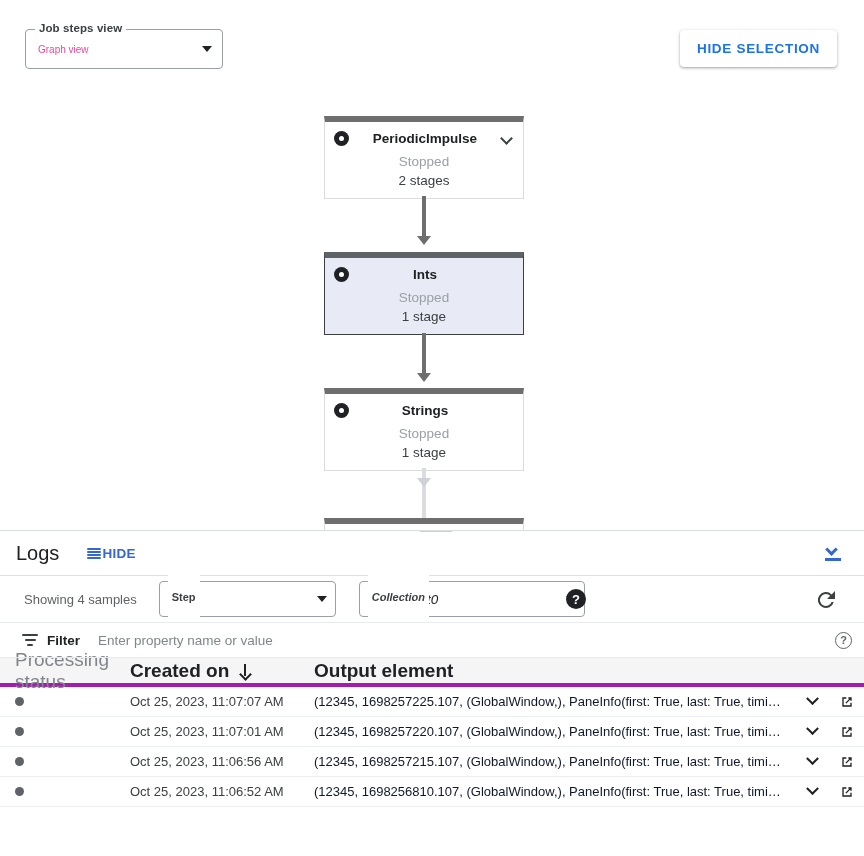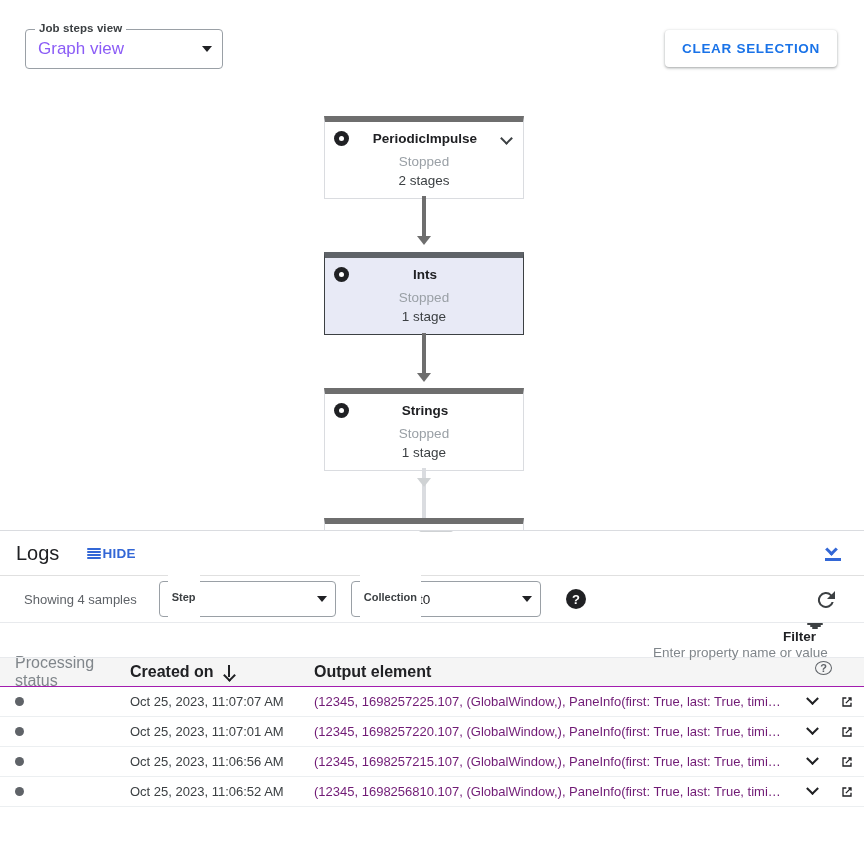--- a/index.html
+++ b/index.html
@@ -31,21 +31,21 @@
     cursor:pointer;
   }
   .select-outlined .sel-label {
     position:absolute; top:-8px; left:9px;
     background:#fff; padding:0 4px;
     font-size:11.5px; font-weight:bold; color:#3c4043;
     letter-spacing:.1px;
     white-space:nowrap;
   }
   .select-outlined .sel-value {
-    font-size:17px; color:#8b5cf6; flex:1; white-space:nowrap;
+    font-size:10px; color:#ec4899; flex:1; white-space:nowrap;
   }
   .caret {
     width:0;height:0;
     border-left:5.5px solid transparent;
     border-right:5.5px solid transparent;
     border-top:6.5px solid #202124;
     margin-left:8px;
   }
   #job-steps-view { left:25px; top:29px; width:198px; }
 
@@ -162,21 +162,21 @@
   .tab.active::after{
     content:""; position:absolute; left:0; right:0; bottom:0; height:3px; background:#1a73e8;
   }
 
   #sampling-bar {
     height:47px; display:flex; align-items:center; padding:0 16px 0 24px;
     border-bottom:1px solid #e8eaed; position:relative;
   }
   #showing-samples { font-size:13px; color:#5f6368; margin-right:22px; white-space:nowrap; }
   #step-select { position:relative; width:177px; height:36px; }
-  #collection-select { position:relative; width:190px; height:36px; margin-left:15px; }
+  #collection-select { position:relative; width:226px; height:36px; margin-left:23px;font-style:italic; }
   .inline-select {
     position:relative; height:36px; border:1px solid #9aa0a6; border-radius:4px;
     display:flex; align-items:center; padding:0 8px 0 11px; background:#fff; cursor:pointer;
   }
   .inline-select .sel-label{
     position:absolute; top:-7px; left:8px; background:#fff; padding:16px 4px;
     font-size:11px; color:#3c4043; font-weight:bold; white-space:nowrap;
   }
   .inline-select .sel-value{ font-size:13.5px; color:#202124; flex:1; white-space:nowrap; }
 
@@ -184,22 +184,22 @@
     position:absolute; left:566px; top:13px;
     width:20px;height:20px;border-radius:50%;background:#202124;color:#fff;
     font-size:13px;font-weight:bold;display:flex;align-items:center;justify-content:center;
     cursor:pointer;
   }
   #refresh-btn {
     position:absolute; right:26px; top:12px; width:24px;height:24px; cursor:pointer;
   }
 
   #filter-bar {
-    height:35px; display:flex; align-items:flex-end; padding:0 32px 0 22px;
-    border-bottom:1px solid #e8eaed; position:relative;flex-direction:column;
+    height:35px; display:flex; align-items:center; padding:0 12px 0 22px;
+    border-bottom:1px solid #e8eaed; position:relative;
   }
   .funnel { width:16px;height:12px; display:flex;flex-direction:column;justify-content:space-between;align-items:center;margin-right:9px; }
   .funnel span{ display:block;height:2px;background:#3c4043;border-radius:1px; }
   .funnel span:nth-child(1){width:16px;}
   .funnel span:nth-child(2){width:11px;}
   .funnel span:nth-child(3){width:6px;}
   #filter-label { font-size:13.5px; font-weight:bold; color:#202124; margin-right:16px; }
   #filter-input {
     border:none; outline:none; flex:1; font-size:13.5px; color:#202124;
     font-family:"Liberation Sans", sans-serif; background:transparent;
@@ -207,22 +207,22 @@
   #filter-input::placeholder{ color:#80868b; }
   #filter-help {
     width:17px;height:17px;border-radius:50%;border:1.8px solid #5f6368;color:#5f6368;
     font-size:11px;font-weight:bold;display:flex;align-items:center;justify-content:center;
     margin-left:10px;cursor:pointer;
   }
 
   
   #table-head {
     height:29px; display:flex; align-items:center;
-    background:#f5f5f5; border-bottom:1px solid #a21caf;
-    font-size:16px;
+    background:#f5f5f5; border-bottom:4px solid #a21caf;
+    font-size:19px;
   }
   .col-status { width:130px; padding-left:15px; color:#80868b; }
   .col-created { width:184px; display:flex; align-items:center; color:#202124; font-weight:bold; }
   .col-output  { flex:1; color:#202124; font-weight:bold; }
   .sort-arrow { margin-left:10px; position:relative; width:11px;height:14px; }
   .sort-arrow::before{ content:""; position:absolute; left:4.5px; top:0; width:2px;height:12px;background:#202124; }
   .sort-arrow::after{
     content:""; position:absolute; left:1.5px; top:6px; width:7px;height:7px;
     border-left:2px solid #202124;border-bottom:2px solid #202124;
     transform:rotate(-45deg);
@@ -230,42 +230,42 @@
 
   .trow {
     height:30px; display:flex; align-items:center;
     border-bottom:1px solid #eceff1; font-size:13px; color:#3c4043;
   }
   .trow .st { width:130px; padding-left:15px; display:flex; align-items:center; }
   .dot { width:9px;height:9px;border-radius:50%;background:#5f6368;display:block; }
   .trow .cr { width:184px; color:#3c4043; }
   .trow .op {
     flex:1; white-space:nowrap; overflow:hidden; text-overflow:ellipsis;
-    padding-right:8px; color:#701a75;
+    padding-right:8px; color:#0f172a;
   }
   .row-chev { width:36px; display:flex; align-items:center; justify-content:center; cursor:pointer; }
   .row-chev i{
     display:block;width:9px;height:9px;
     border-right:2.4px solid #202124;border-bottom:2.4px solid #202124;
     transform:rotate(45deg) translate(-2px,-2px);
   }
   .row-ext { width:34px; display:flex; align-items:center; justify-content:center; cursor:pointer; }
 </style>
 </head>
 <body>
 
 <div id="graph-panel">
 
   <div id="job-steps-view" class="select-outlined">
     <span class="sel-label">Job steps view</span>
     <span class="sel-value">Graph view</span>
     <span class="caret"></span>
   </div>
 
-  <button id="clear-selection-btn">CLEAR SELECTION</button>
+  <button id="clear-selection-btn">HIDE SELECTION</button>
 
   <div class="gnode" style="left:324px; top:116px;">
     <div class="row1">
       <span class="stop-icon">
           <i></i>
         </span>
       <span class="title">PeriodicImpulse</span>
       <span class="chev"></span>
     </div>
     <div class="status">Stopped</div>

